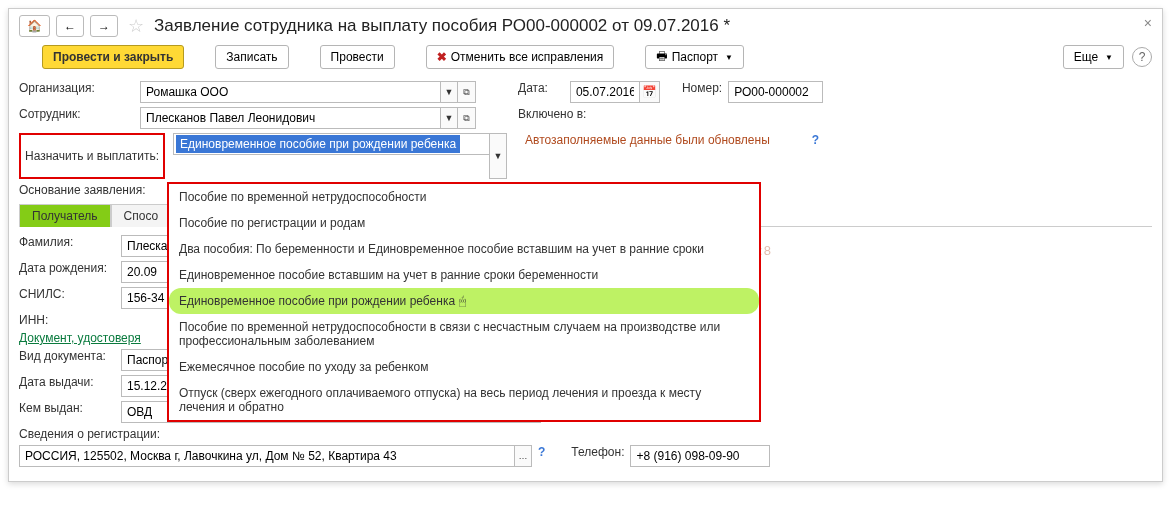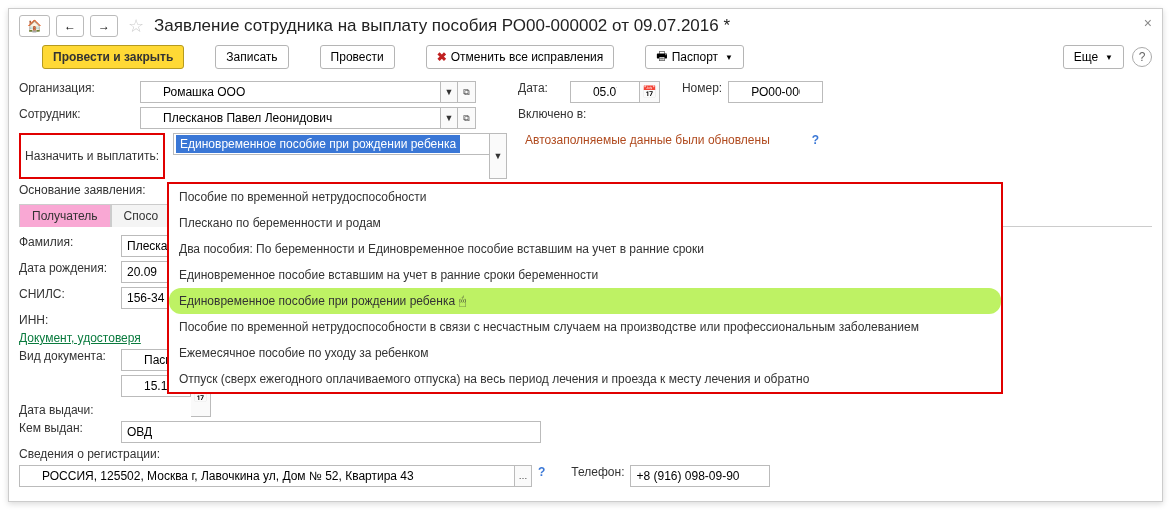--- a/index.html
+++ b/index.html
@@ -9,35 +9,35 @@
   .nav-btn, .icon-btn { border: 1px solid #bbb; background: #fff; border-radius: 3px; padding: 2px 7px; cursor: pointer; font-size: 12px; height: 22px; display: inline-flex; align-items: center; justify-content: center; }
   .star-icon { font-size: 18px; color: #ccc; cursor: pointer; margin: 0 4px; }
   .title-text { font-size: 17px; font-weight: 400; color: #222; }
   .close-x { position: absolute; top: 6px; right: 10px; font-size: 14px; cursor: pointer; color: #888; }
   .toolbar { display: flex; align-items: center; gap: 8px; margin-bottom: 12px; }
   .btn { border: 1px solid #b5b5b5; background: #fff; border-radius: 3px; padding: 4px 10px; cursor: pointer; font-size: 12px; height: 24px; display: inline-flex; align-items: center; gap: 4px; margin-left: 23px; }
   .btn-primary { background: #ffd935; border-color: #b59a1f; font-weight: bold; color: #333; }
   .spacer { flex: 1; }
   .form-row { display: flex; gap: 6px; margin-bottom: 4px; }
   .label { width: 115px; color: #333; }
-  .input { border: 1px solid #bbb; background: #fff; padding: 2px 22px; height: 22px; font-size: 12px; }
+  .input { border: 1px solid #bbb; background: #fff; padding: 2px 5px; height: 22px; font-size: 12px; }
   .combo { display: flex; align-items: stretch; }
   .combo .input { border-right: 0; }
   .combo-btn { border: 1px solid #bbb; background: #fafafa; width: 18px; display: flex; align-items: center; justify-content: center; cursor: pointer; font-size: 9px; }
   .combo-btn + .combo-btn { border-left: 0; }
   .date-box { display: flex; }
   .cal-btn { border: 1px solid #bbb; border-left: 0; background: #fafafa; width: 20px; display: flex; align-items: center; justify-content: center; cursor: pointer; }
   .highlight-box { border: 2px solid #e00000; padding: 14px 4px; display: inline-block; }
   .selected-text { background: #3a77d6; color: #fff; padding: 2px 4px; }
   .warn-text { color: #b04a1e; }
   .tabs { display: flex; border-bottom: 1px solid #ccc; margin-top: 6px; }
   .tab { border: 1px solid #ccc; border-bottom: none; padding: 4px 12px; background: #f4f4f4; cursor: pointer; position: relative; top: 1px; }
-  .tab.active { background: #f9a8d4; }
+  .tab.active { background: #84cc16; }
   .green-link { color: #0a7b3e; text-decoration: underline; }
-  .dropdown { position: absolute; left: 158px; top: 173px; width: 836px; background: #fff; border: 2px solid #e00000; z-index: 10; }
+  .dropdown { position: absolute; left: 158px; top: 173px; width: 594px; background: #fff; border: 2px solid #e00000; z-index: 10; }
   .dropdown-item { padding: 6px 10px; cursor: pointer; }
   .dropdown-item.sel { background: #bef264; position: relative; border-radius: 12px; }
   .cursor-ico { display: inline-block; margin-left: 4px; font-size: 12px; }
   .help-q { color: #3a77d6; cursor: pointer; font-weight: bold; }
   .help-round { border: 1px solid #aaa; border-radius: 50%; width: 20px; height: 20px; display: inline-flex; align-items: center; justify-content: center; color: #666; cursor: pointer; }
   .watermark { position: absolute; left: 455px; top: 195px; font-size: 34px; font-weight: bold; color: rgba(170,45,15,0.25); pointer-events: none; letter-spacing: 1px; }
   .watermark .sub { font-size: 13px; display: block; font-weight: normal; color: rgba(170,60,20,0.35); }
   .wm-top { position: absolute; left: 515px; top: 190px; font-size: 22px; color: rgba(60,140,200,0.25); pointer-events: none; font-weight: normal; }
   input.plain { border: 1px solid #bbb; padding: 2px 5px; height: 22px; font-size: 12px; }
 </style>
@@ -162,21 +162,21 @@
       <span>Серия:</span>
       <input class="plain" style="width: 70px;" value="12 12">
       <span class="help-q">?</span>
       <span style="width:6px;"></span>
       <span>Номер:</span>
       <input class="plain" style="width: 120px;" value="123456">
       <span class="help-q">?</span>
     </div>
 
     <div class="form-row">
-      <span class="label" style="width:96px;margin-top:28px;">Дата выдачи:</span>
+      <span class="label" style="width:96px;">Дата выдачи:</span>
       <div class="date-box">
         <input class="input" style="width: 70px;" value="15.12.2012">
         <span class="cal-btn">📅</span>
       </div>
       <span style="width:10px;"></span>
       <span>Дата действия:</span>
     </div>
 
     <div class="form-row">
       <span class="label" style="width:96px;">Кем выдан:</span>
@@ -193,21 +193,21 @@
       </div>
       <span class="help-q">?</span>
       <span style="width:14px;"></span>
       <span>Телефон:</span>
       <input class="plain" style="width: 140px;" value="+8 (916) 098-09-90">
     </div>
   </div>
 
   <div class="dropdown">
     <div class="dropdown-item">Пособие по временной нетрудоспособности</div>
-    <div class="dropdown-item">Плескано по беременности и родам</div>
+    <div class="dropdown-item">Пособие по регистрации и родам</div>
     <div class="dropdown-item">Два пособия: По беременности и Единовременное пособие вставшим на учет в ранние сроки</div>
     <div class="dropdown-item">Единовременное пособие вставшим на учет в ранние сроки беременности</div>
     <div class="dropdown-item sel">
       <span>Единовременное пособие при рождении ребенка</span><span class="cursor-ico">🖱</span>
     </div>
     <div class="dropdown-item">Пособие по временной нетрудоспособности в связи с несчастным случаем на производстве или профессиональным заболеванием</div>
     <div class="dropdown-item">Ежемесячное пособие по уходу за ребенком</div>
     <div class="dropdown-item">Отпуск (сверх ежегодного оплачиваемого отпуска) на весь период лечения и проезда к месту лечения и обратно</div>
   </div>
 

